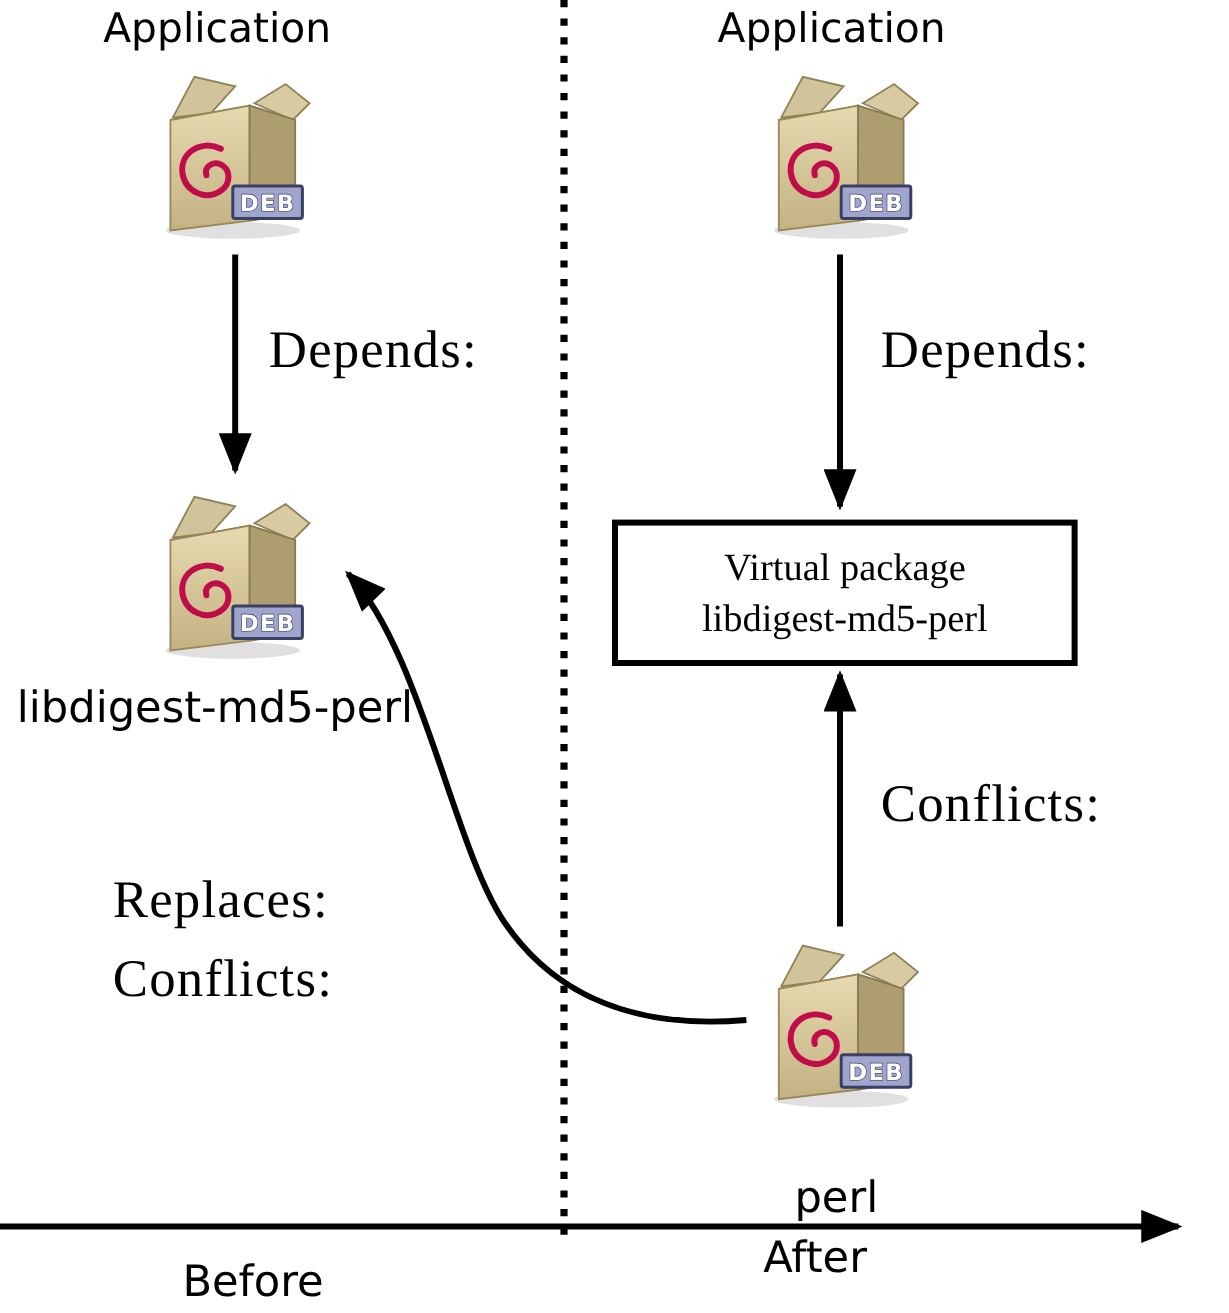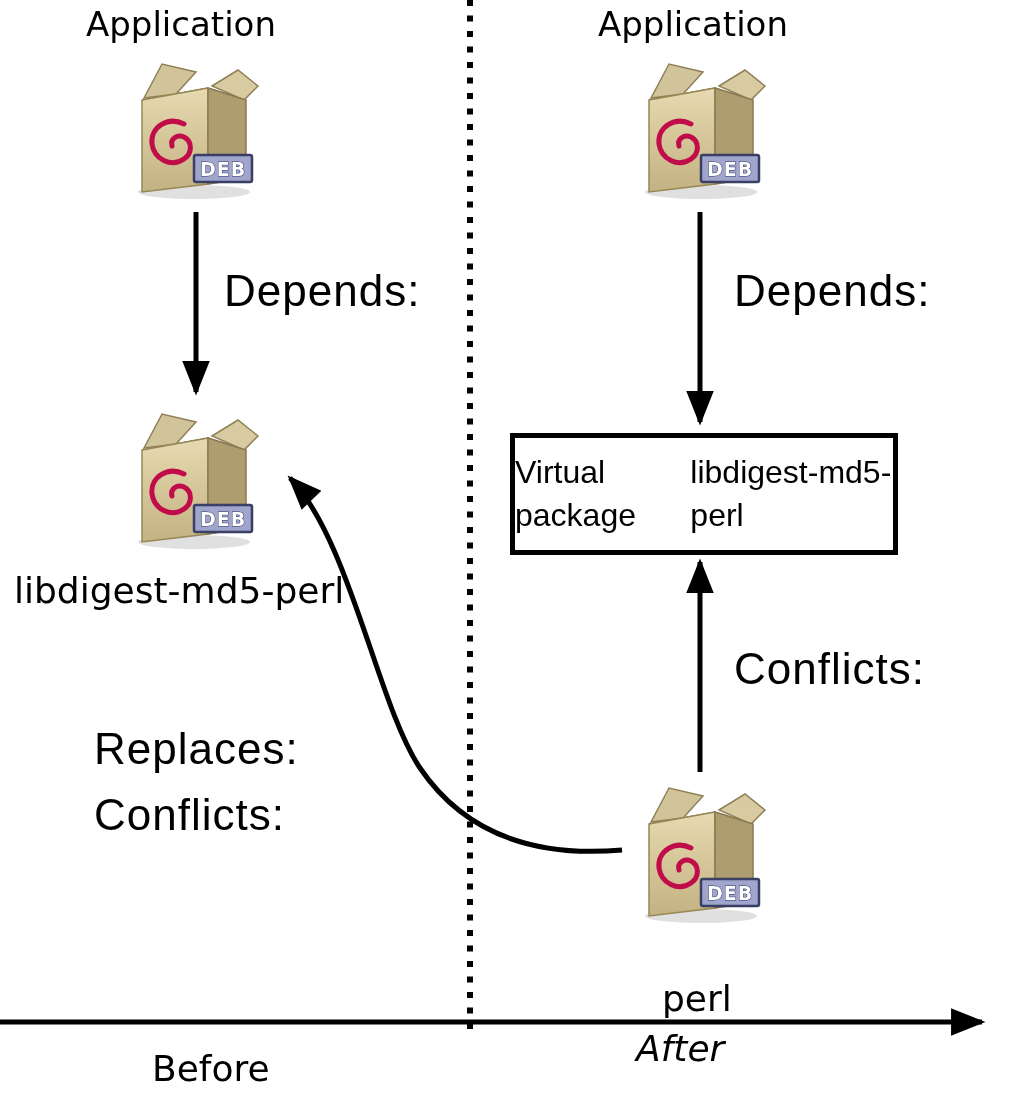--- a/index.html
+++ b/index.html
@@ -30,44 +30,44 @@
   }
   .sans-label {
     font-family: "DejaVu Sans", sans-serif;
     font-size: 34px;
   }
   .pkg-label {
     font-family: "DejaVu Sans", sans-serif;
     font-size: 36px;
   }
   .mono-label {
-    font-family: Liberation Sans, sans-serif;
+    font-family: Liberation Serif, serif;
     font-size: 44px;
     letter-spacing: 1px;
   }
   .deb-icon {
     position: absolute;
     width: 150px;
     height: 150px;
   }
   .virtual-box {
     position: absolute;
     left: 510px;
     top: 433px;
     width: 378px;
     height: 112px;
     border: 5px solid #000000;
     background: #ffffff;
     display: flex;
-    flex-direction: row;
+    flex-direction: column;
     align-items: center;
     justify-content: center;
     font-size: 32px;
     line-height: 1.35;
-    font-family: Liberation Sans, sans-serif;
+    font-family: Liberation Serif, serif;
   }
   .axis-label {
     font-family: "DejaVu Sans", sans-serif;
     font-size: 36px;
   }
 </style>
 </head>
 <body>
 
 <div class="canvas">
@@ -151,15 +151,15 @@
   <div class="label mono-label" style="left:734px; top:644px;">Conflicts:</div>
 
   <svg class="deb-icon" style="left:625px; top:776px;" viewBox="0 0 150 150">
     <use href="#deb-package"></use>
   </svg>
 
   <div class="label pkg-label" style="left:662px; top:938px;margin-top:40px;">perl</div>
 
   <div class="label axis-label" style="left:152px; top:1048px;">Before</div>
 
-  <div class="label axis-label" style="left:636px; top:1028px;font-style:italic;">After</div>
+  <div class="label axis-label" style="left:636px; top:1028px;">After</div>
 
 </div>
 
 </body></html>

